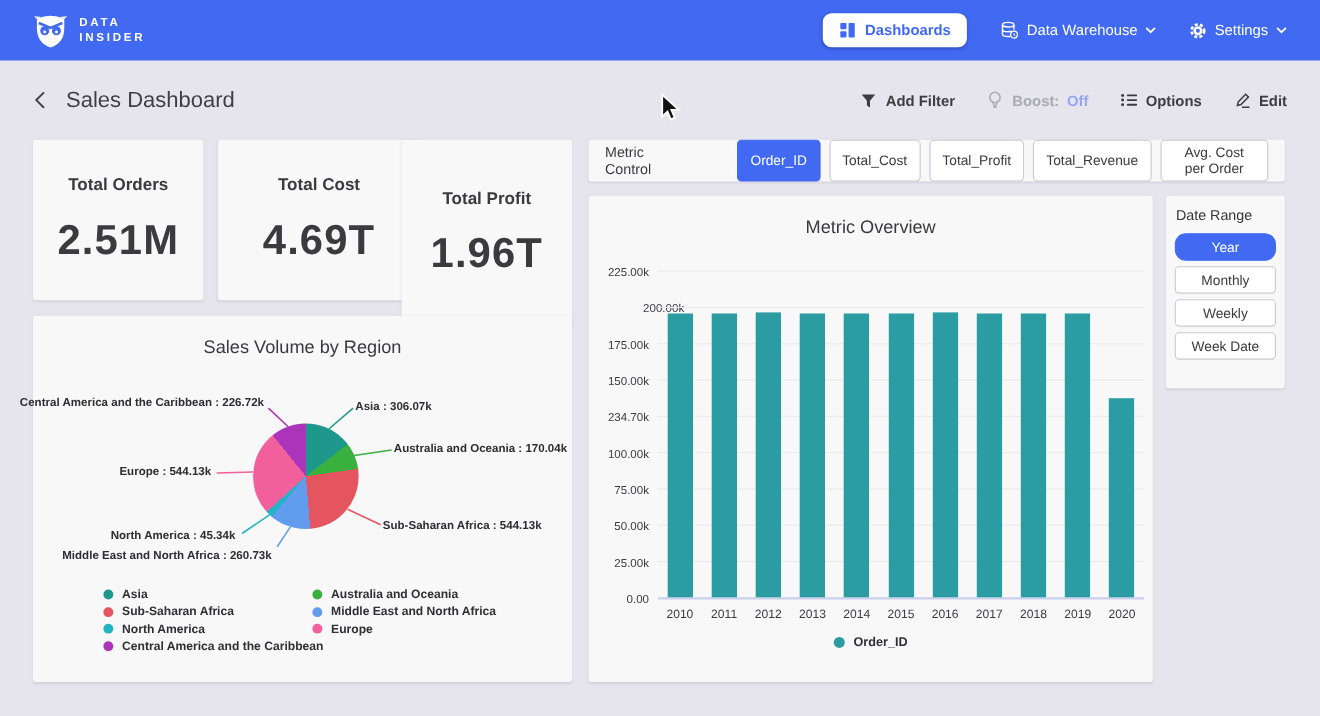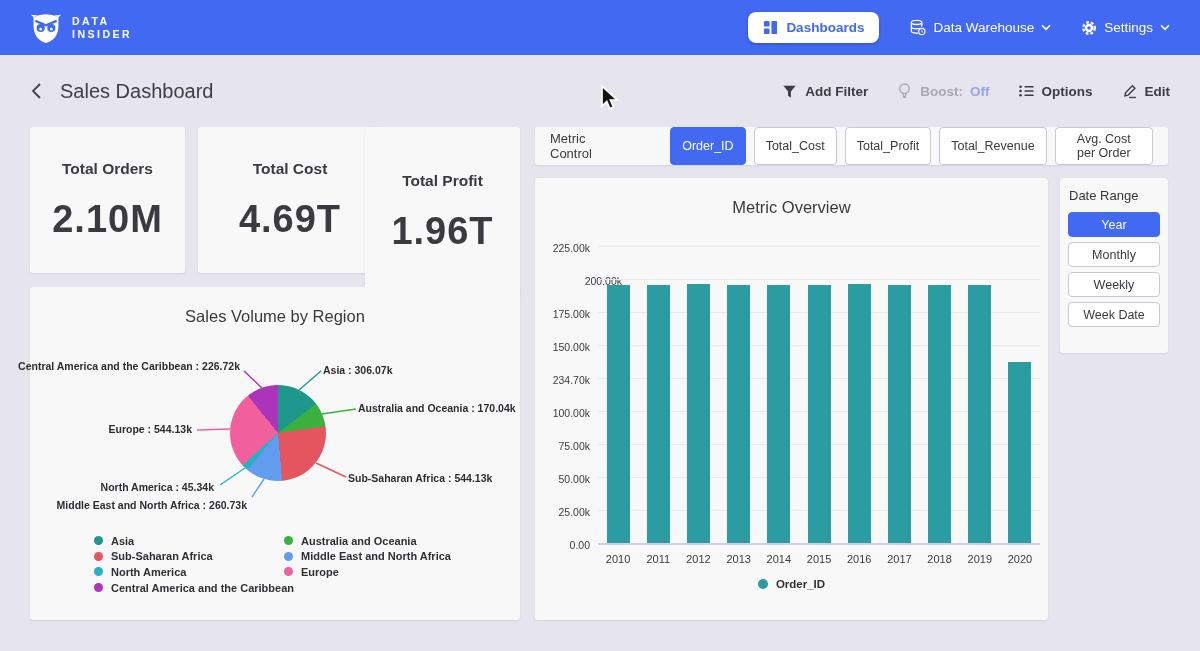--- a/index.html
+++ b/index.html
@@ -77,21 +77,21 @@
   .legend-row { display:flex; align-items:center; gap:8px; height:15.6px;
                 font-size:11px; font-weight:700; color:#2f2f34; }
   .legend-dot { width:9px; height:9px; border-radius:50%; flex:none; }
 
   
   #date-card { left:1060px; top:178px; width:108px; height:175px; padding:10px 8px; }
   .date-label { font-size:13px; font-weight:500; color:#35353a; margin-bottom:9px; padding-left:1px; }
   .dbtn { display:block; width:92px; height:25px; margin-bottom:5px; background:#fff;
           border:1px solid #c9c9d1; border-radius:4px; font-size:12.5px; color:#3a3a3f;
           font-family:inherit; cursor:pointer; }
-  .dbtn.sel { background:#4169f1; border-color:#4169f1; color:#fff; }
+  .dbtn.sel { background:#4169f1; border-color:#4169f1; color:#fff;border-radius:10px; }
 
   #cursor { position:absolute; left:597px; top:84px; pointer-events:none; z-index:99; }
 </style>
 </head>
 <body>
 
 <div id="app">
 
   <div class="navbar">
     <div class="brand">
@@ -189,21 +189,21 @@
           <path d="M13.4,3.2 l3,3 -8,8 -3.8,.9 .9,-3.8 Z" fill="none" stroke="#3c3c41" stroke-width="1.6"></path>
           <line x1="9.5" y1="17" x2="17.5" y2="17" stroke="#3c3c41" stroke-width="1.6"></line>
         </svg>
         <span>Edit</span>
       </div>
     </div>
   </div>
 
   <div class="card kpi" id="kpi-0">
     <div class="kpi-label">Total Orders</div>
-    <div class="kpi-value">2.10M</div>
+    <div class="kpi-value">2.51M</div>
   </div>
   <div class="card kpi" id="kpi-1">
     <div class="kpi-label">Total Cost</div>
     <div class="kpi-value">4.69T</div>
   </div>
   <div class="card kpi" id="kpi-2">
     <div class="kpi-label">Total Profit</div>
     <div class="kpi-value">1.96T</div>
   </div>
 

